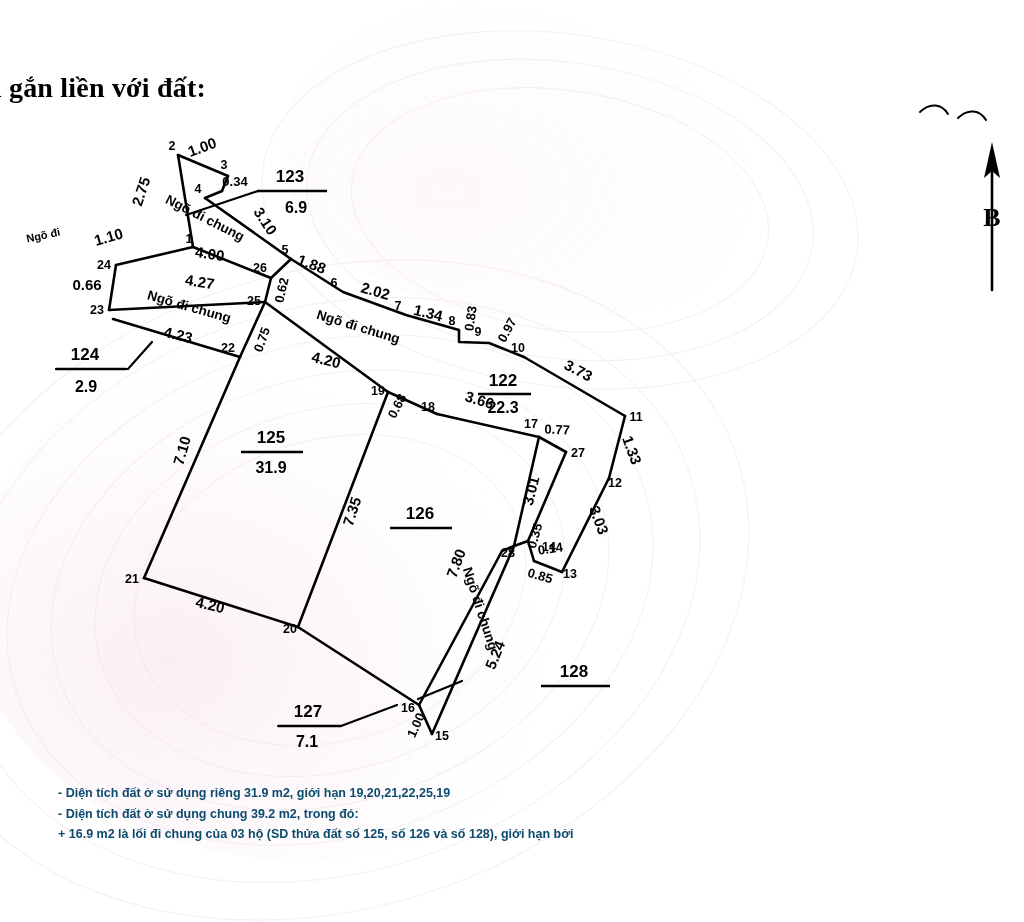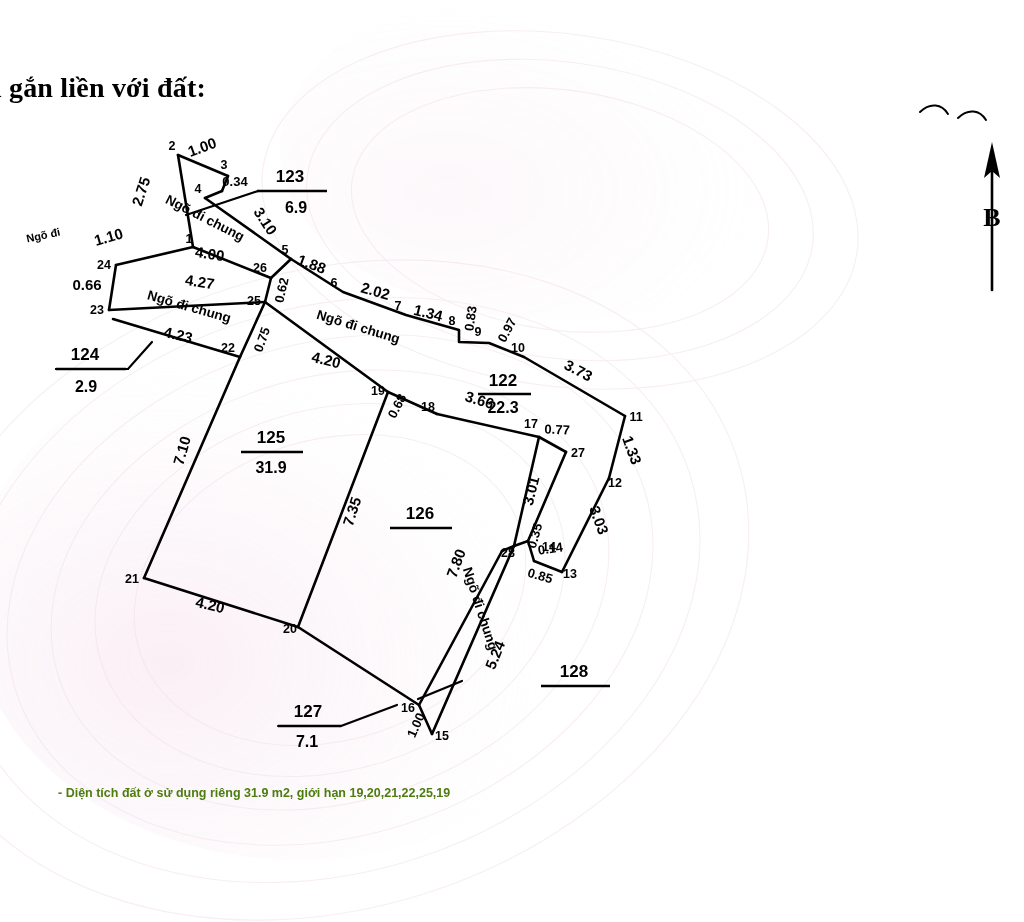--- a/index.html
+++ b/index.html
@@ -53,21 +53,21 @@
     left: 58px;
     top: 783px;
     width: 680px;
     z-index: 5;
   }
   .legend-line {
     font-size: 12.5px;
     font-weight: bold;
     line-height: 20.5px;
     white-space: nowrap;
-    color: #4d7c0f;
+    color: #0c4a6e;
   }
 
   
   .dim      { font-family:"Liberation Sans",sans-serif; font-size:15px; font-weight:bold; fill:#000; }
   .dim-sm   { font-family:"Liberation Sans",sans-serif; font-size:13px; font-weight:bold; fill:#000; }
   .ptnum    { font-family:"Liberation Sans",sans-serif; font-size:12.5px; font-weight:bold; fill:#000; }
   .parcel   { font-family:"Liberation Sans",sans-serif; font-size:17px;  font-weight:bold; fill:#000; }
   .parcel-a { font-family:"Liberation Sans",sans-serif; font-size:16px;  font-weight:bold; fill:#000; }
   .road     { font-family:"Liberation Sans",sans-serif; font-size:13.5px;font-weight:bold; fill:#000; }
   .road-sm  { font-family:"Liberation Sans",sans-serif; font-size:11px;  font-weight:bold; fill:#000; }
@@ -279,13 +279,15 @@
       <text class="parcel" x="574" y="677" text-anchor="middle">128</text>
       <line class="uline" x1="541" y1="686" x2="610" y2="686"></line>
       <text class="parcel" x="308" y="717" text-anchor="middle">127</text>
       <line class="uline" x1="278" y1="726" x2="341" y2="726"></line>
       <text class="parcel-a" x="307" y="747" text-anchor="middle">7.1</text>
     </g>
 </svg>
 
 <div id="legend">
     <div class="legend-line">- Diện tích đất ở sử dụng riêng 31.9 m2, giới hạn 19,20,21,22,25,19</div>
+    <div class="legend-line">- Diện tích đất ở sử dụng chung 39.2 m2, trong đó:</div>
+    <div class="legend-line">+ 16.9 m2 là lối đi chung của 03 hộ (SD thửa đất số 125, số 126 và số 128), giới hạn bởi</div>
   </div>
 
 </body></html>

